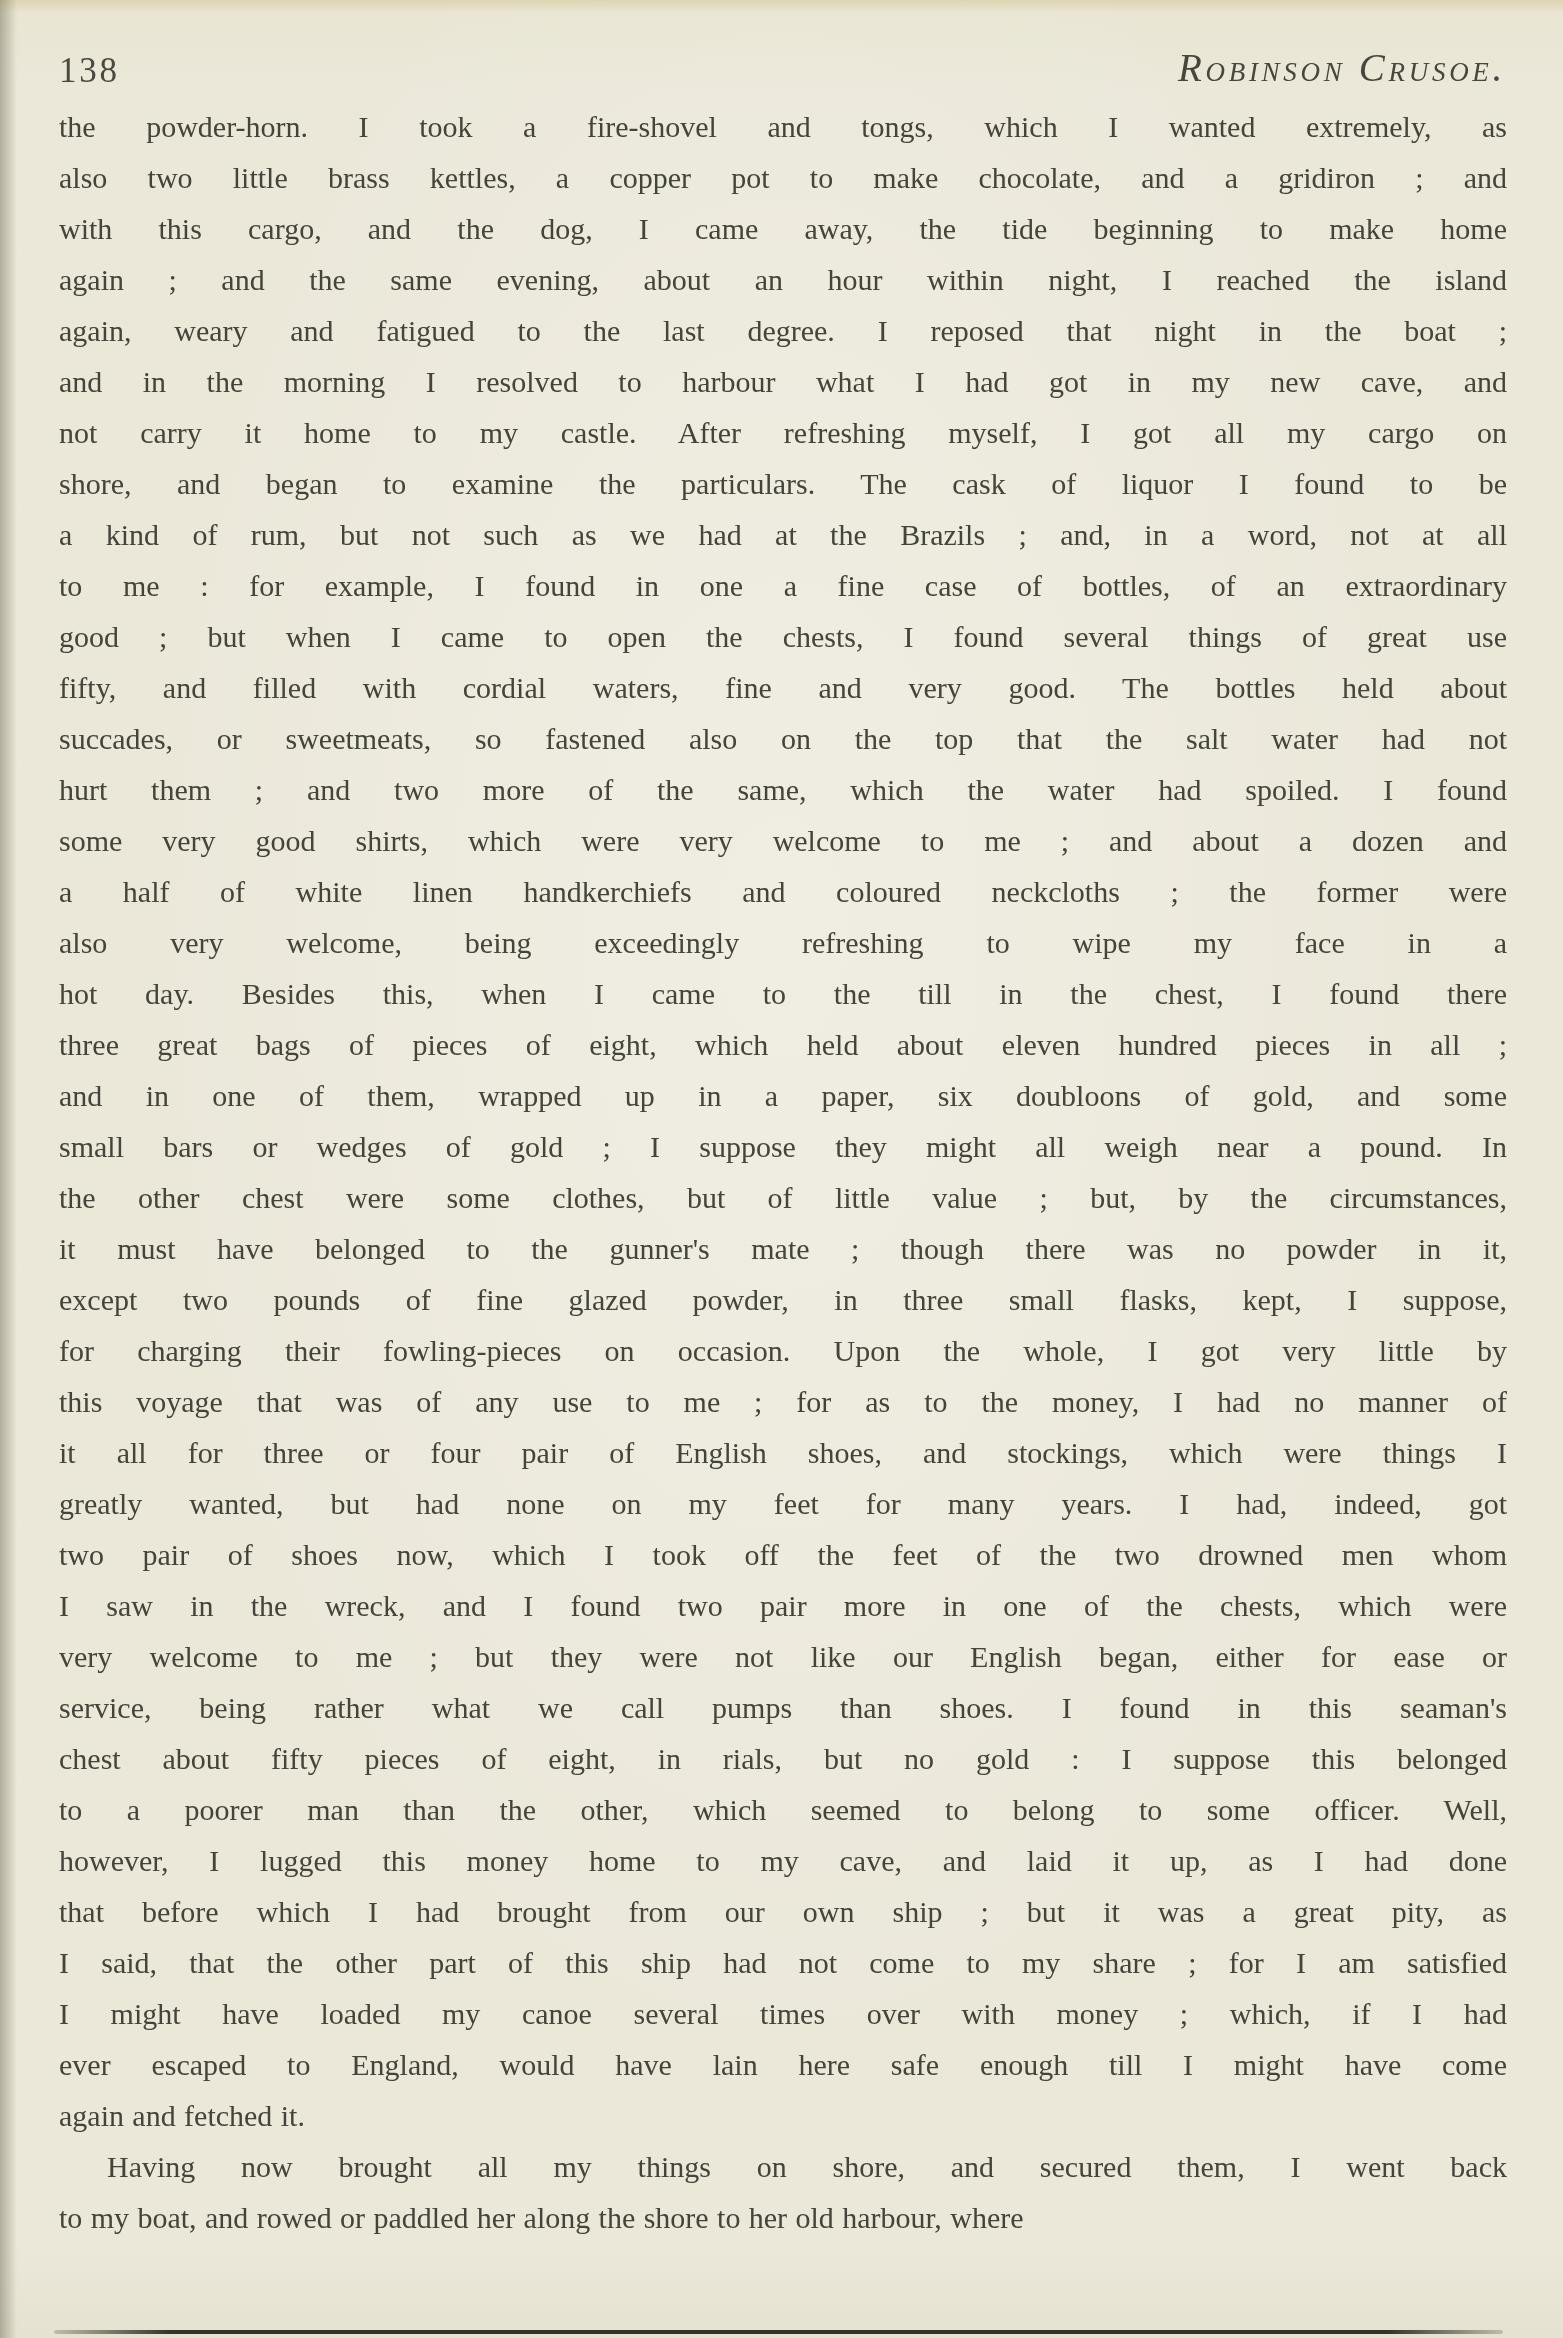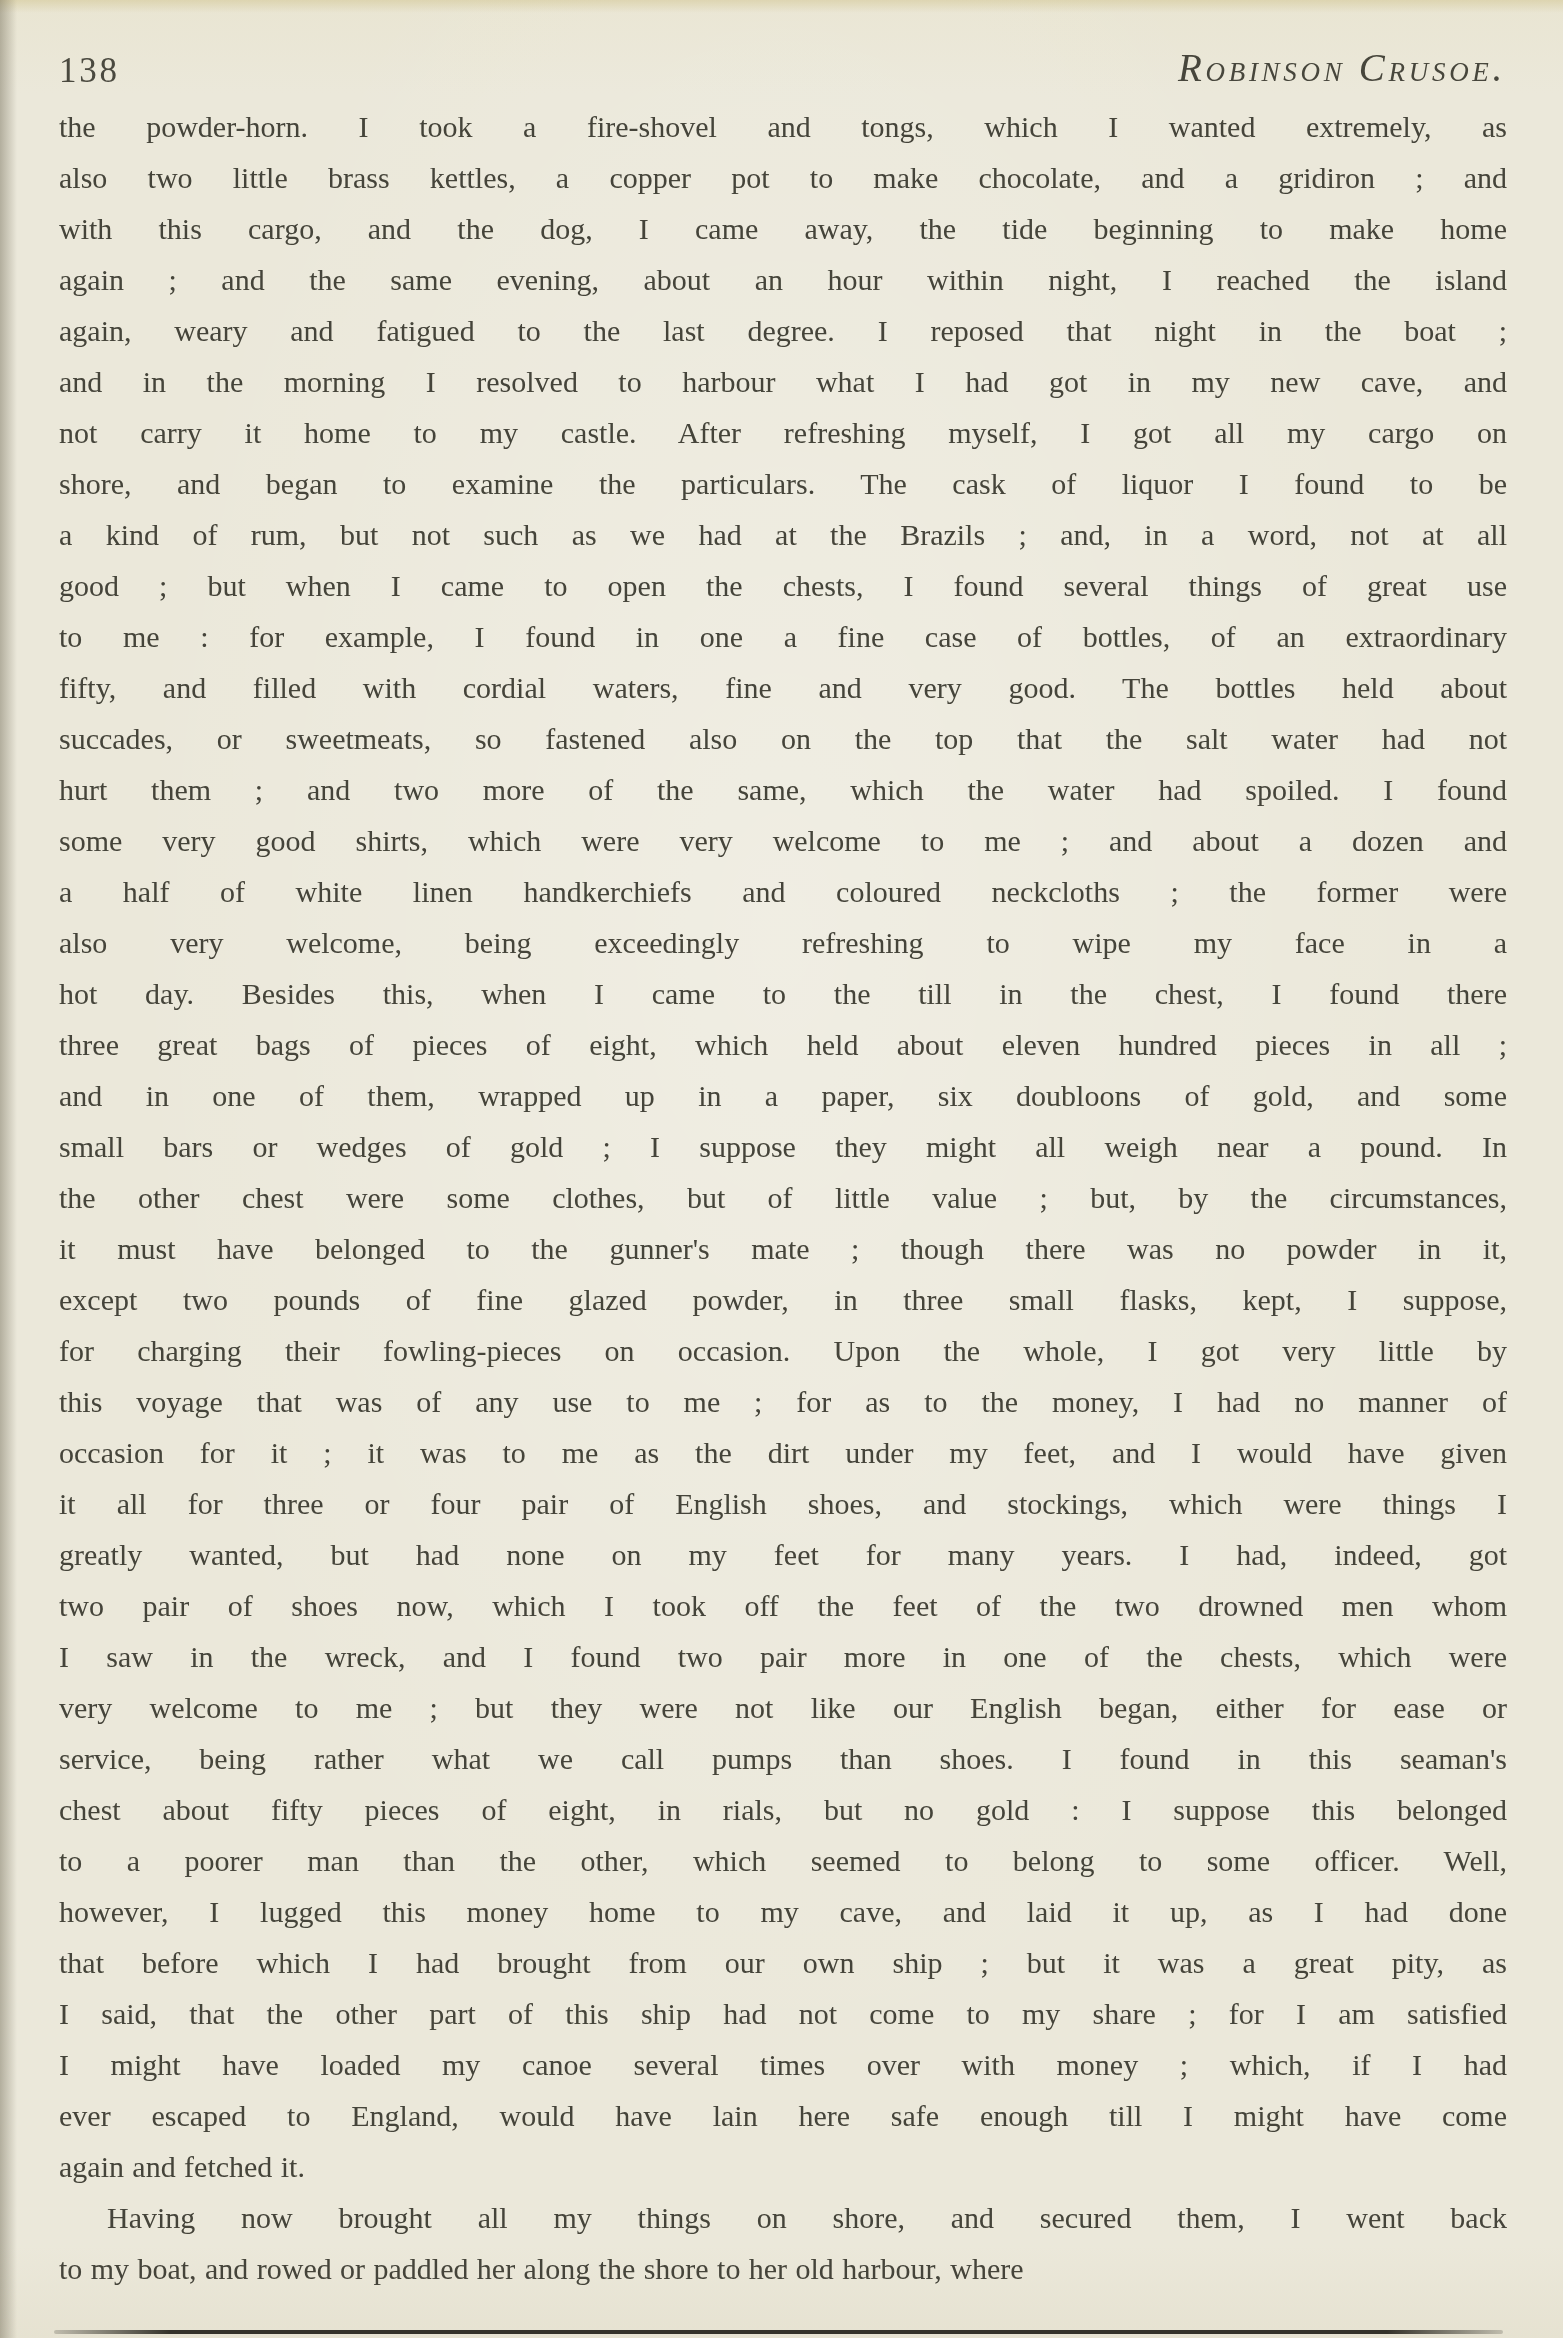--- a/index.html
+++ b/index.html
@@ -115,38 +115,37 @@
       <div class="paragraph">
         <div class="line">the powder-horn.  I took a fire-shovel and tongs, which I wanted extremely, as</div>
         <div class="line">also two little brass kettles, a copper pot to make chocolate, and a gridiron ; and</div>
         <div class="line">with this cargo, and the dog, I came away, the tide beginning to make home</div>
         <div class="line">again ; and the same evening, about an hour within night, I reached the island</div>
         <div class="line">again, weary and fatigued to the last degree.  I reposed that night in the boat ;</div>
         <div class="line">and in the morning I resolved to harbour what I had got in my new cave, and</div>
         <div class="line">not carry it home to my castle.  After refreshing myself, I got all my cargo on</div>
         <div class="line">shore, and began to examine the particulars.  The cask of liquor I found to be</div>
         <div class="line">a kind of rum, but not such as we had at the Brazils ; and, in a word, not at all</div>
+        <div class="line">to me : for example, I found in one a fine case of bottles, of an extraordinary</div>
         <div class="line">good ; but when I came to open the chests, I found several things of great use</div>
-        <div class="line">to me : for example, I found in one a fine case of bottles, of an extraordinary</div>
         <div class="line">fifty, and filled with cordial waters, fine and very good.  The bottles held about</div>
         <div class="line">succades, or sweetmeats, so fastened also on the top that the salt water had not</div>
         <div class="line">hurt them ; and two more of the same, which the water had spoiled.  I found</div>
         <div class="line">some very good shirts, which were very welcome to me ; and about a dozen and</div>
         <div class="line">a half of white linen handkerchiefs and coloured neckcloths ; the former were</div>
         <div class="line">also very welcome, being exceedingly refreshing to wipe my face in a</div>
         <div class="line">hot day.  Besides this, when I came to the till in the chest, I found there</div>
         <div class="line">three great bags of pieces of eight, which held about eleven hundred pieces in all ;</div>
         <div class="line">and in one of them, wrapped up in a paper, six doubloons of gold, and some</div>
         <div class="line">small bars or wedges of gold ; I suppose they might all weigh near a pound.  In</div>
         <div class="line">the other chest were some clothes, but of little value ; but, by the circumstances,</div>
         <div class="line">it must have belonged to the gunner's mate ; though there was no powder in it,</div>
         <div class="line">except two pounds of fine glazed powder, in three small flasks, kept, I suppose,</div>
         <div class="line">for charging their fowling-pieces on occasion.  Upon the whole, I got very little by</div>
         <div class="line">this voyage that was of any use to me ; for as to the money, I had no manner of</div>
-        <div class="line">occasion for it ; it was to me as the dirt under my feet, and I would have given</div>
         <div class="line">it all for three or four pair of English shoes, and stockings, which were things I</div>
         <div class="line">greatly wanted, but had none on my feet for many years.  I had, indeed, got</div>
         <div class="line">two pair of shoes now, which I took off the feet of the two drowned men whom</div>
         <div class="line">I saw in the wreck, and I found two pair more in one of the chests, which were</div>
         <div class="line">very welcome to me ; but they were not like our English began, either for ease or</div>
         <div class="line">service, being rather what we call pumps than shoes.  I found in this seaman's</div>
         <div class="line">chest about fifty pieces of eight, in rials, but no gold : I suppose this belonged</div>
         <div class="line">to a poorer man than the other, which seemed to belong to some officer.  Well,</div>
         <div class="line">however, I lugged this money home to my cave, and laid it up, as I had done</div>
         <div class="line">that before which I had brought from our own ship ; but it was a great pity, as</div>

